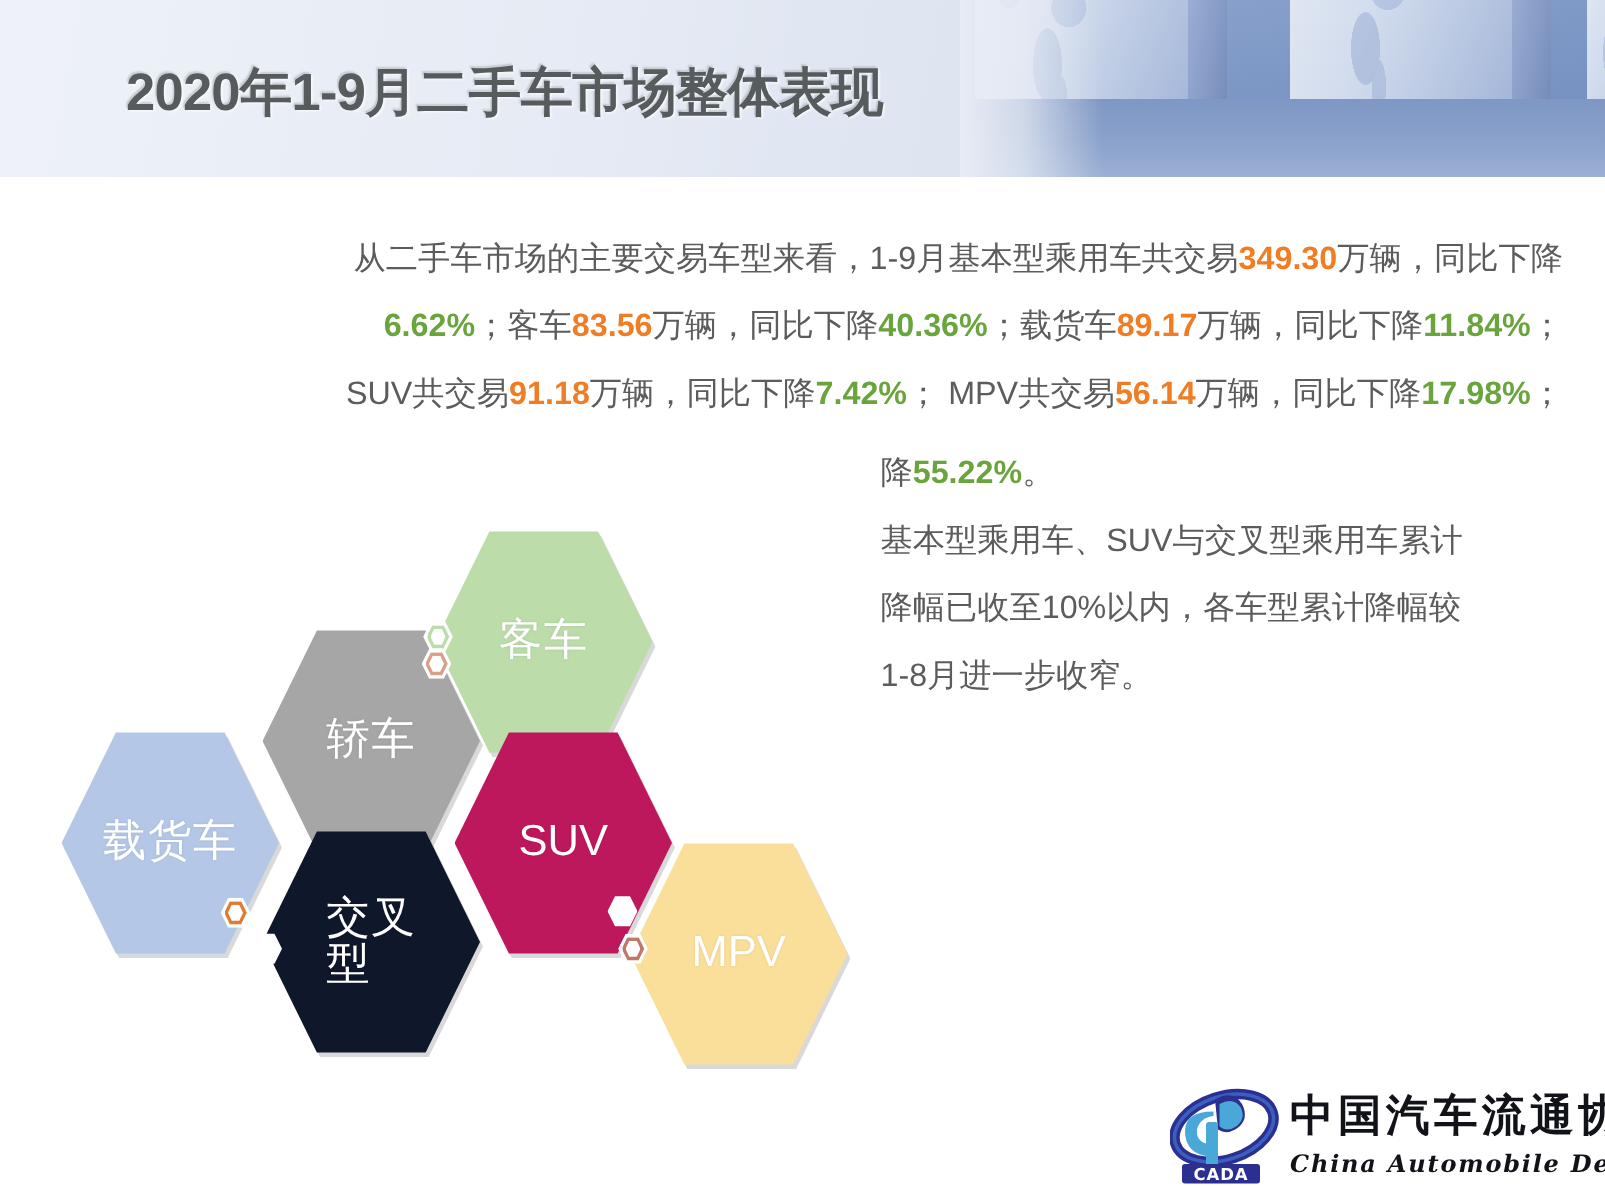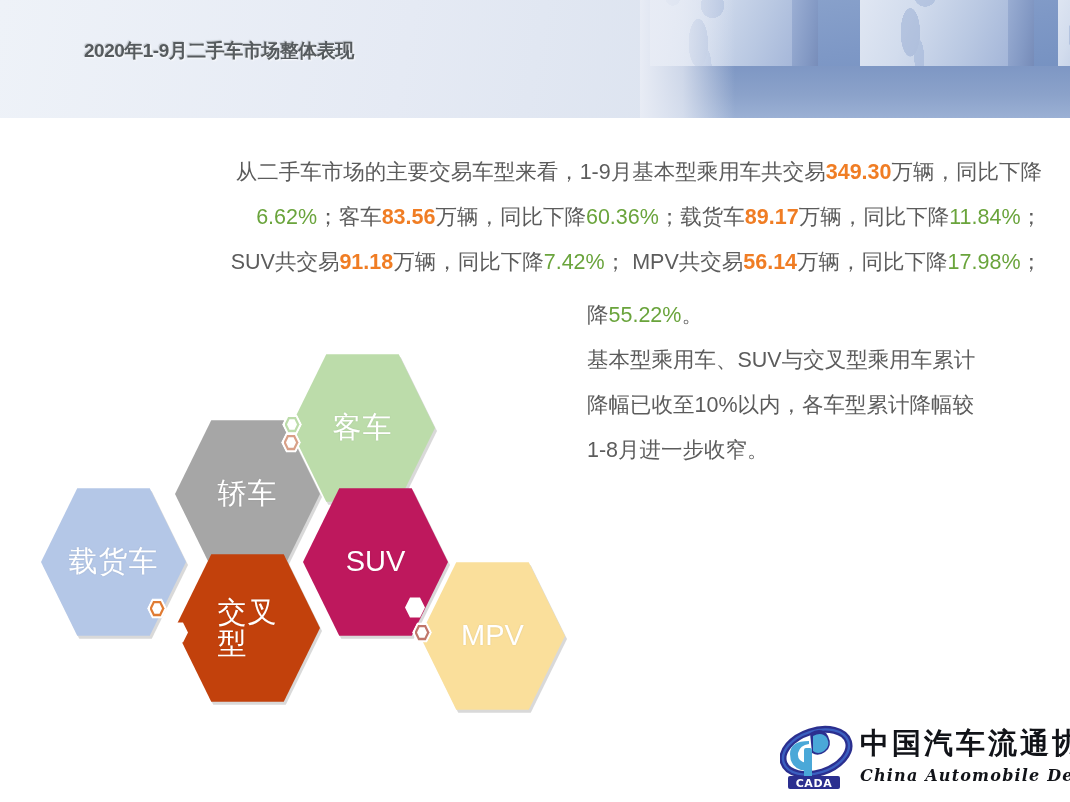--- a/index.html
+++ b/index.html
@@ -67,37 +67,37 @@
       radial-gradient(ellipse 8px 30px at 40% 86%, #93a9d2 0 60%, transparent 61%),
       radial-gradient(ellipse 13px 15px at 16% 18%, #9fb3d6 0 58%, transparent 59%);
   }
   #cube1 { left: 10px; top: -22px; width: 142px; height: 108px; }
   #cube2 { left: 220px; top: -34px; width: 148px; height: 110px; }
   #cube3 { left: 418px; top: -30px; width: 60px; height: 108px; }
 
   #slide-title {
     position: absolute;
     left: 84px; top: 38px;
-    font-size: 19px;
+    font-size: 35px;
     font-weight: bold;
     color: #565b5e;
     letter-spacing: -0.5px;
     text-shadow: 1px 1px 2px rgba(255,255,255,0.85), -1px -1px 1px rgba(130,135,140,0.35);
     z-index: 10;
     white-space: nowrap;
   }
 
   
   .body-text {
     color: #5c5c5c;
     font-size: 21.5px;
     line-height: 1;
   }
   .num   { color: #f07d24; font-weight: bold; }
-  .pct   { color: #6aa43c; font-weight: normal; }
+  .pct   { color: #6aa43c; font-weight: bold; }
   .semi  { color: #5c5c5c; }
 
   #para-main {
     position: absolute;
     left: 32px; top: 162px;
     width: 1010px;
   }
   #para-main .ln {
     height: 45px;
     display: flex;
@@ -236,21 +236,21 @@
       <div class="ln indent">
         <span class="semi">从二手车市场的主要交易车型来看，1-9月基本型乘用车共交易</span>
         <span class="num">349.30</span>
         <span class="semi">万辆，同比下降</span>
       </div>
       <div class="ln">
         <span class="pct">6.62%</span>
         <span class="semi">；客车</span>
         <span class="num">83.56</span>
         <span class="semi">万辆，同比下降</span>
-        <span class="pct">60.36%</span>
+        <span class="pct">40.36%</span>
         <span class="semi">；载货车</span>
         <span class="num">89.17</span>
         <span class="semi">万辆，同比下降</span>
         <span class="pct">11.84%</span>
         <span class="semi">；</span>
       </div>
       <div class="ln">
         <span class="semi">SUV共交易</span>
         <span class="num">91.18</span>
         <span class="semi">万辆，同比下降</span>
@@ -305,21 +305,21 @@
       <div class="hex" style="left: 3px; top: 134px; background: rgb(180, 199, 231);">
         <span>
           <div>载货车</div>
         </span>
       </div>
       <div class="mini-hex ring" style="left: 109px; top: 246px; --inner: #e07b33;">
         <i></i>
         <u></u>
       </div>
       <div class="hex-shadow" style="left: 139px; top: 203px;"></div>
-      <div class="hex" style="left: 137px; top: 200px; background: #c2410c; font-family: Liberation Serif, serif;">
+      <div class="hex" style="left: 137px; top: 200px; background: #0f172a; font-family: Liberation Serif, serif;">
         <span>
           <div>交叉</div>
           <div>型</div>
         </span>
       </div>
       <div class="mini-hex" style="left: 130px; top: 270px;"></div>
       <div class="hex-shadow" style="left: 267px; top: 137px;"></div>
       <div class="hex hex-lat" style="left: 265px; top: 134px; background: #be185d;">
         <span>
           <div>SUV</div>

